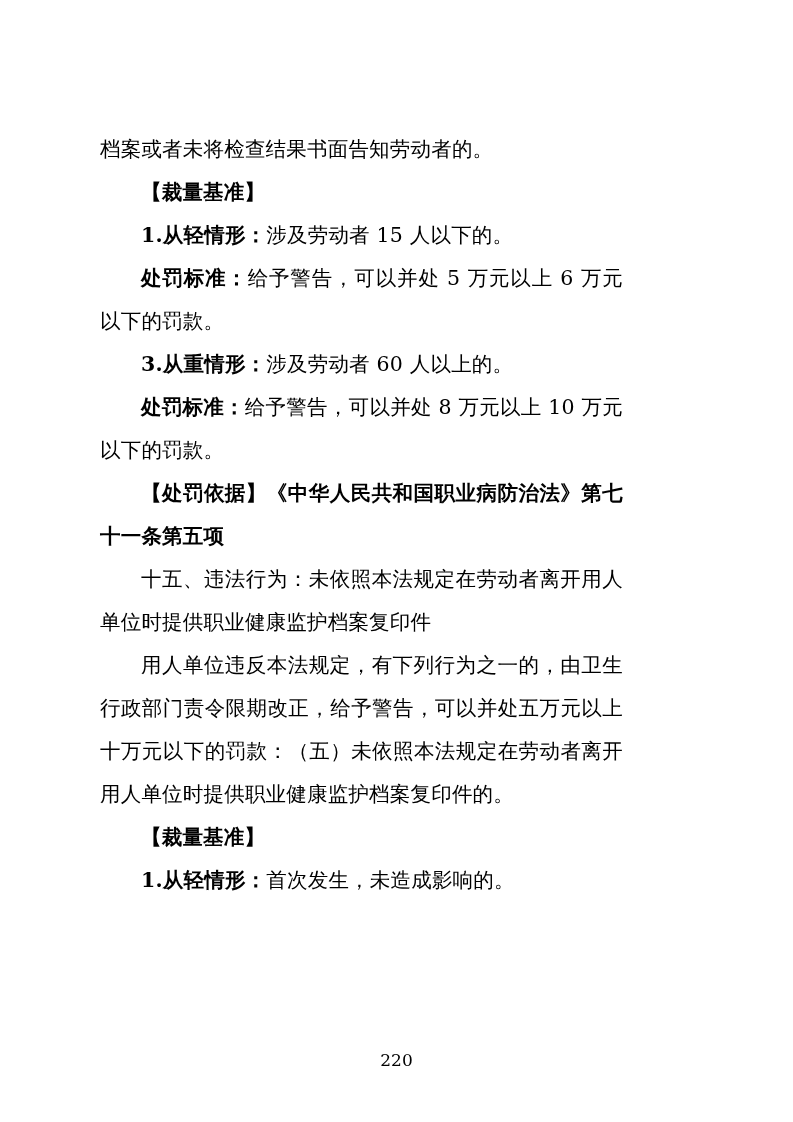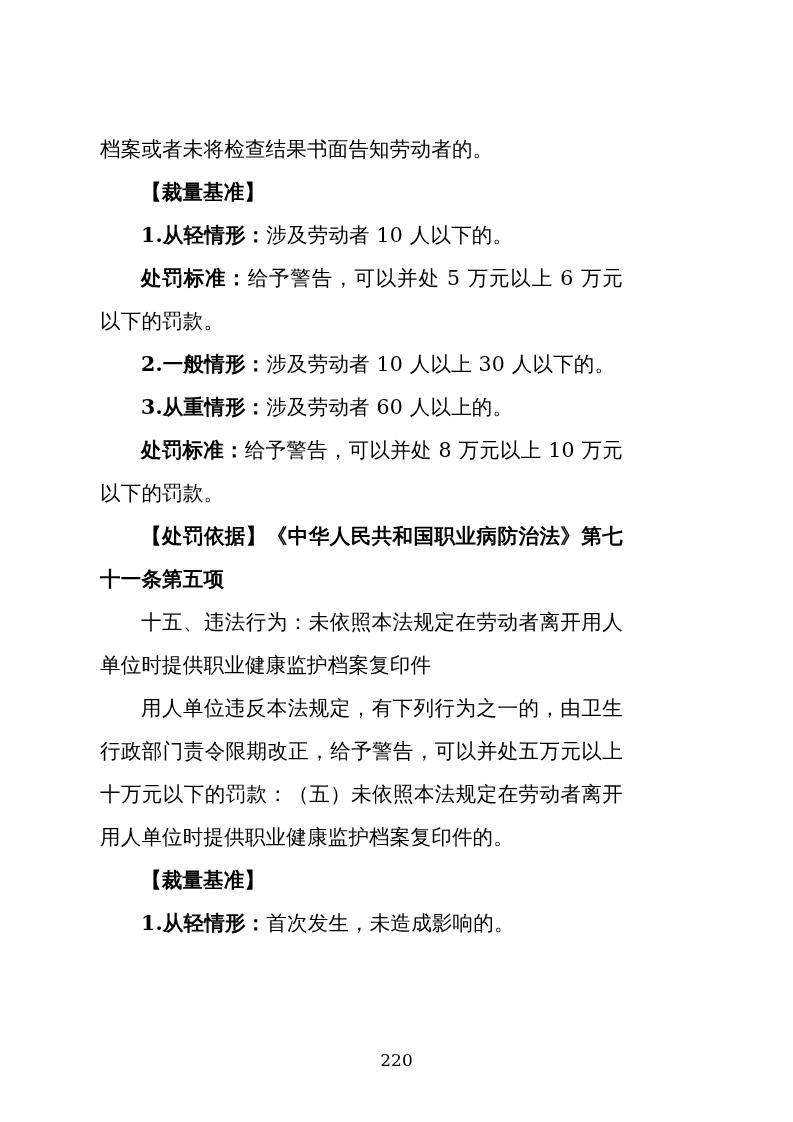--- a/index.html
+++ b/index.html
@@ -66,30 +66,27 @@
 
     <p class="para">
       <span class="run">档案或者未将检查结果书面告知劳动者的。</span>
     </p>
 
     <p class="para heading">
       <span class="run">【裁量基准】</span>
     </p>
 
     <p class="para indent">
-      <span class="run bold">1.从轻情形：</span><span class="run">涉及劳动者 10 人以下的。</span>
+      <span class="run bold">1.从轻情形：</span><span class="run">涉及劳动者 15 人以下的。</span>
     </p>
 
     <p class="para indent">
       <span class="run bold">处罚标准：</span><span class="run">给予警告，可以并处 5 万元以上 6 万元以下的罚款。</span>
     </p>
 
-    <p class="para indent">
-      <span class="run bold">2.一般情形：</span><span class="run">涉及劳动者 10 人以上 30 人以下的。</span>
-    </p>
 
 
     <p class="para indent">
       <span class="run bold">3.从重情形：</span><span class="run">涉及劳动者 60 人以上的。</span>
     </p>
 
     <p class="para indent">
       <span class="run bold">处罚标准：</span><span class="run">给予警告，可以并处 8 万元以上 10 万元以下的罚款。</span>
     </p>
 

